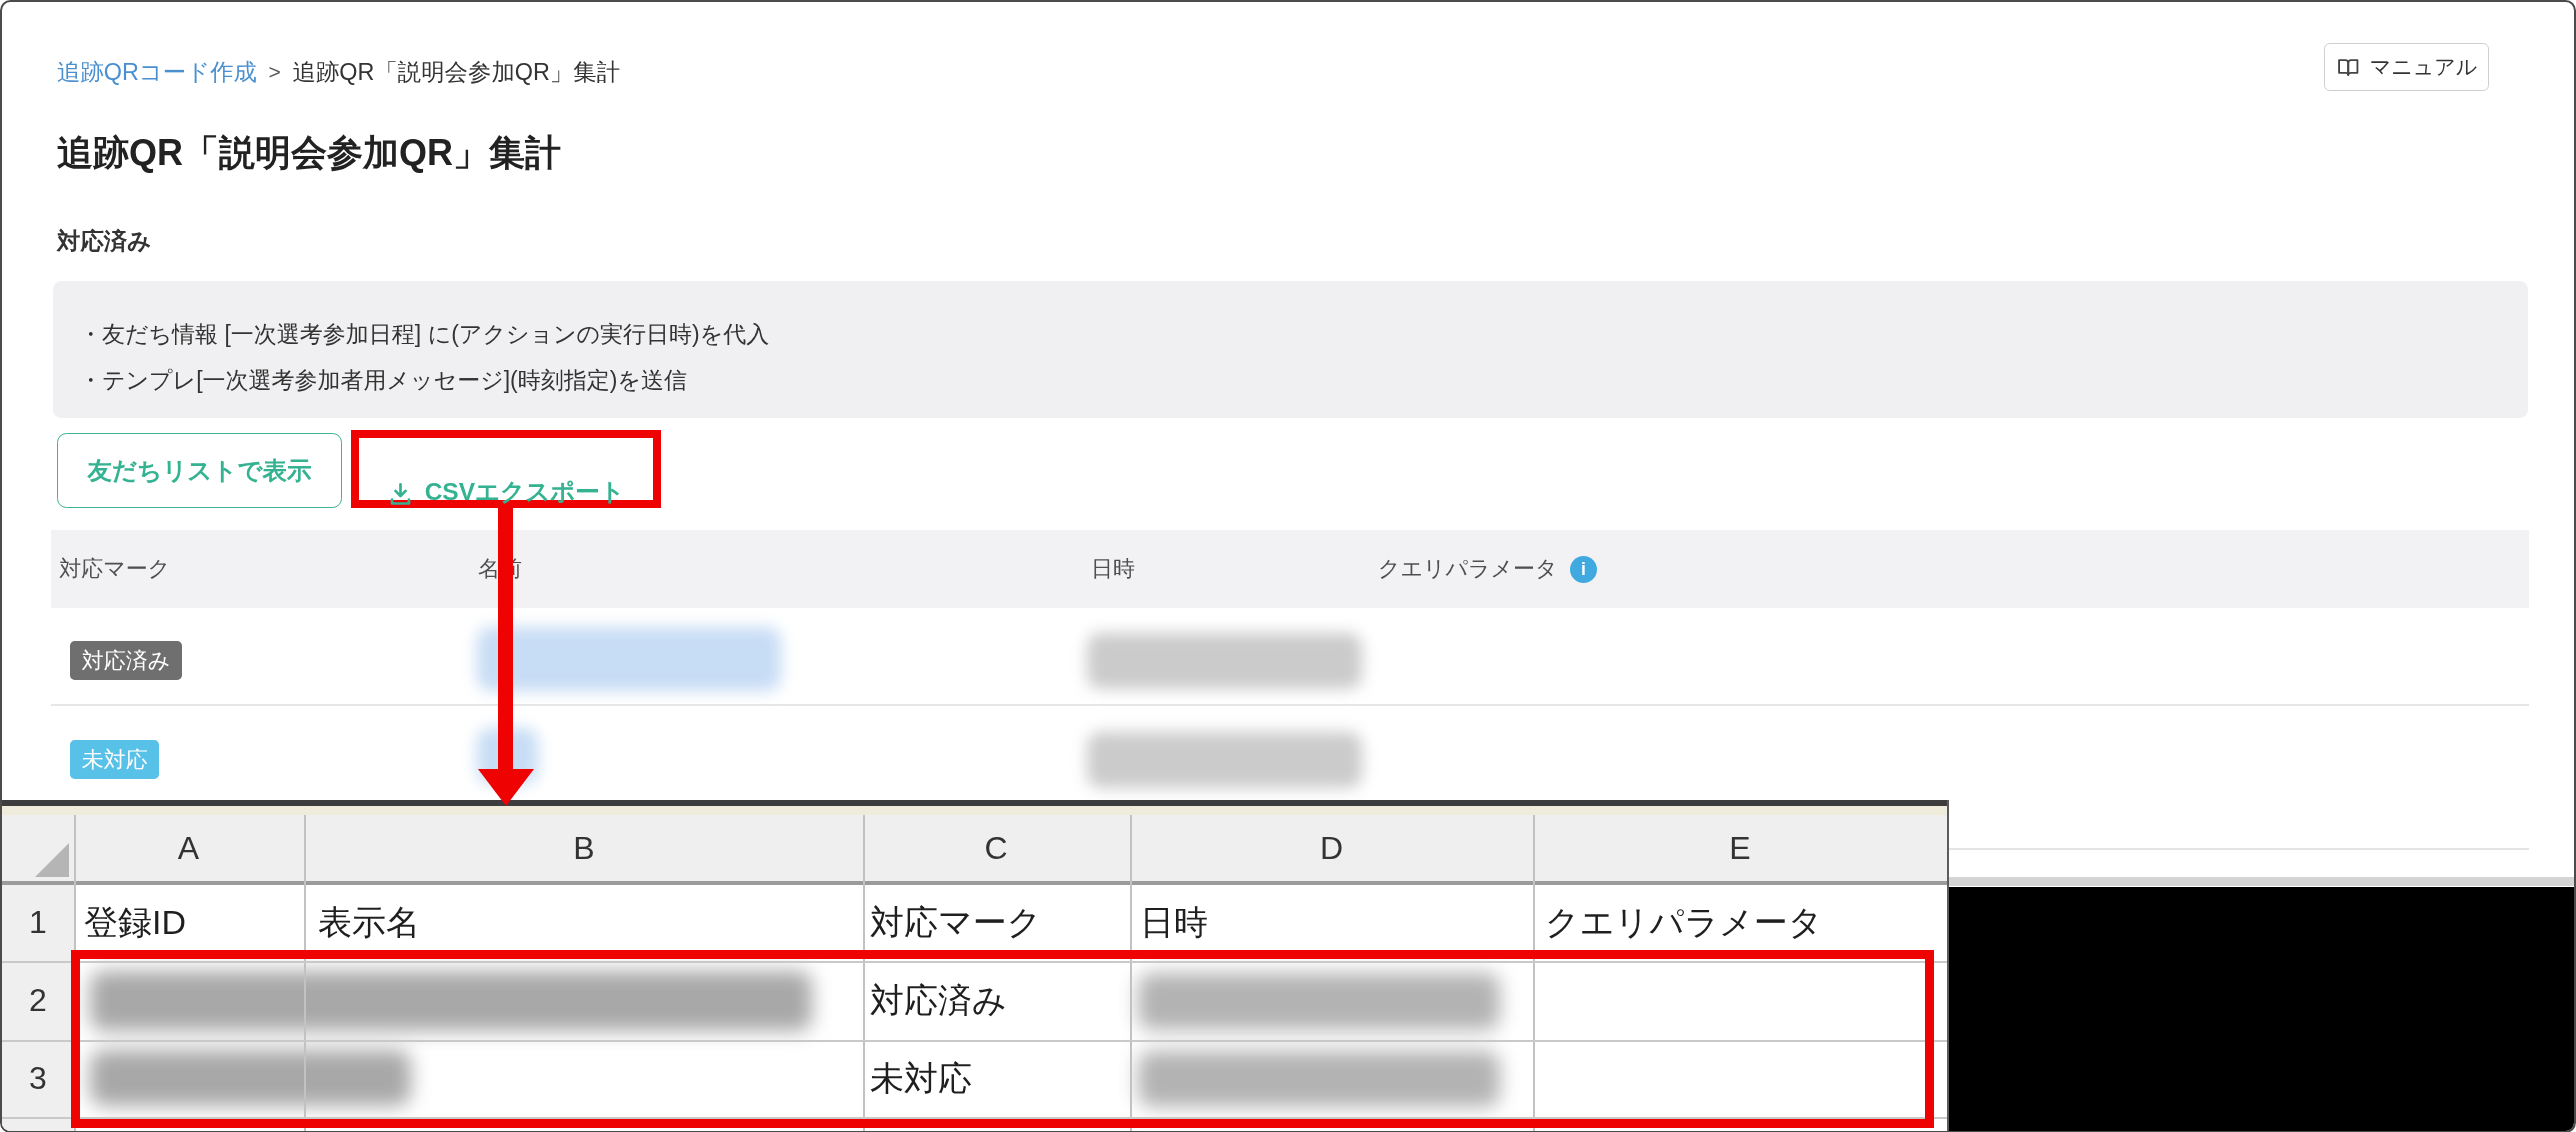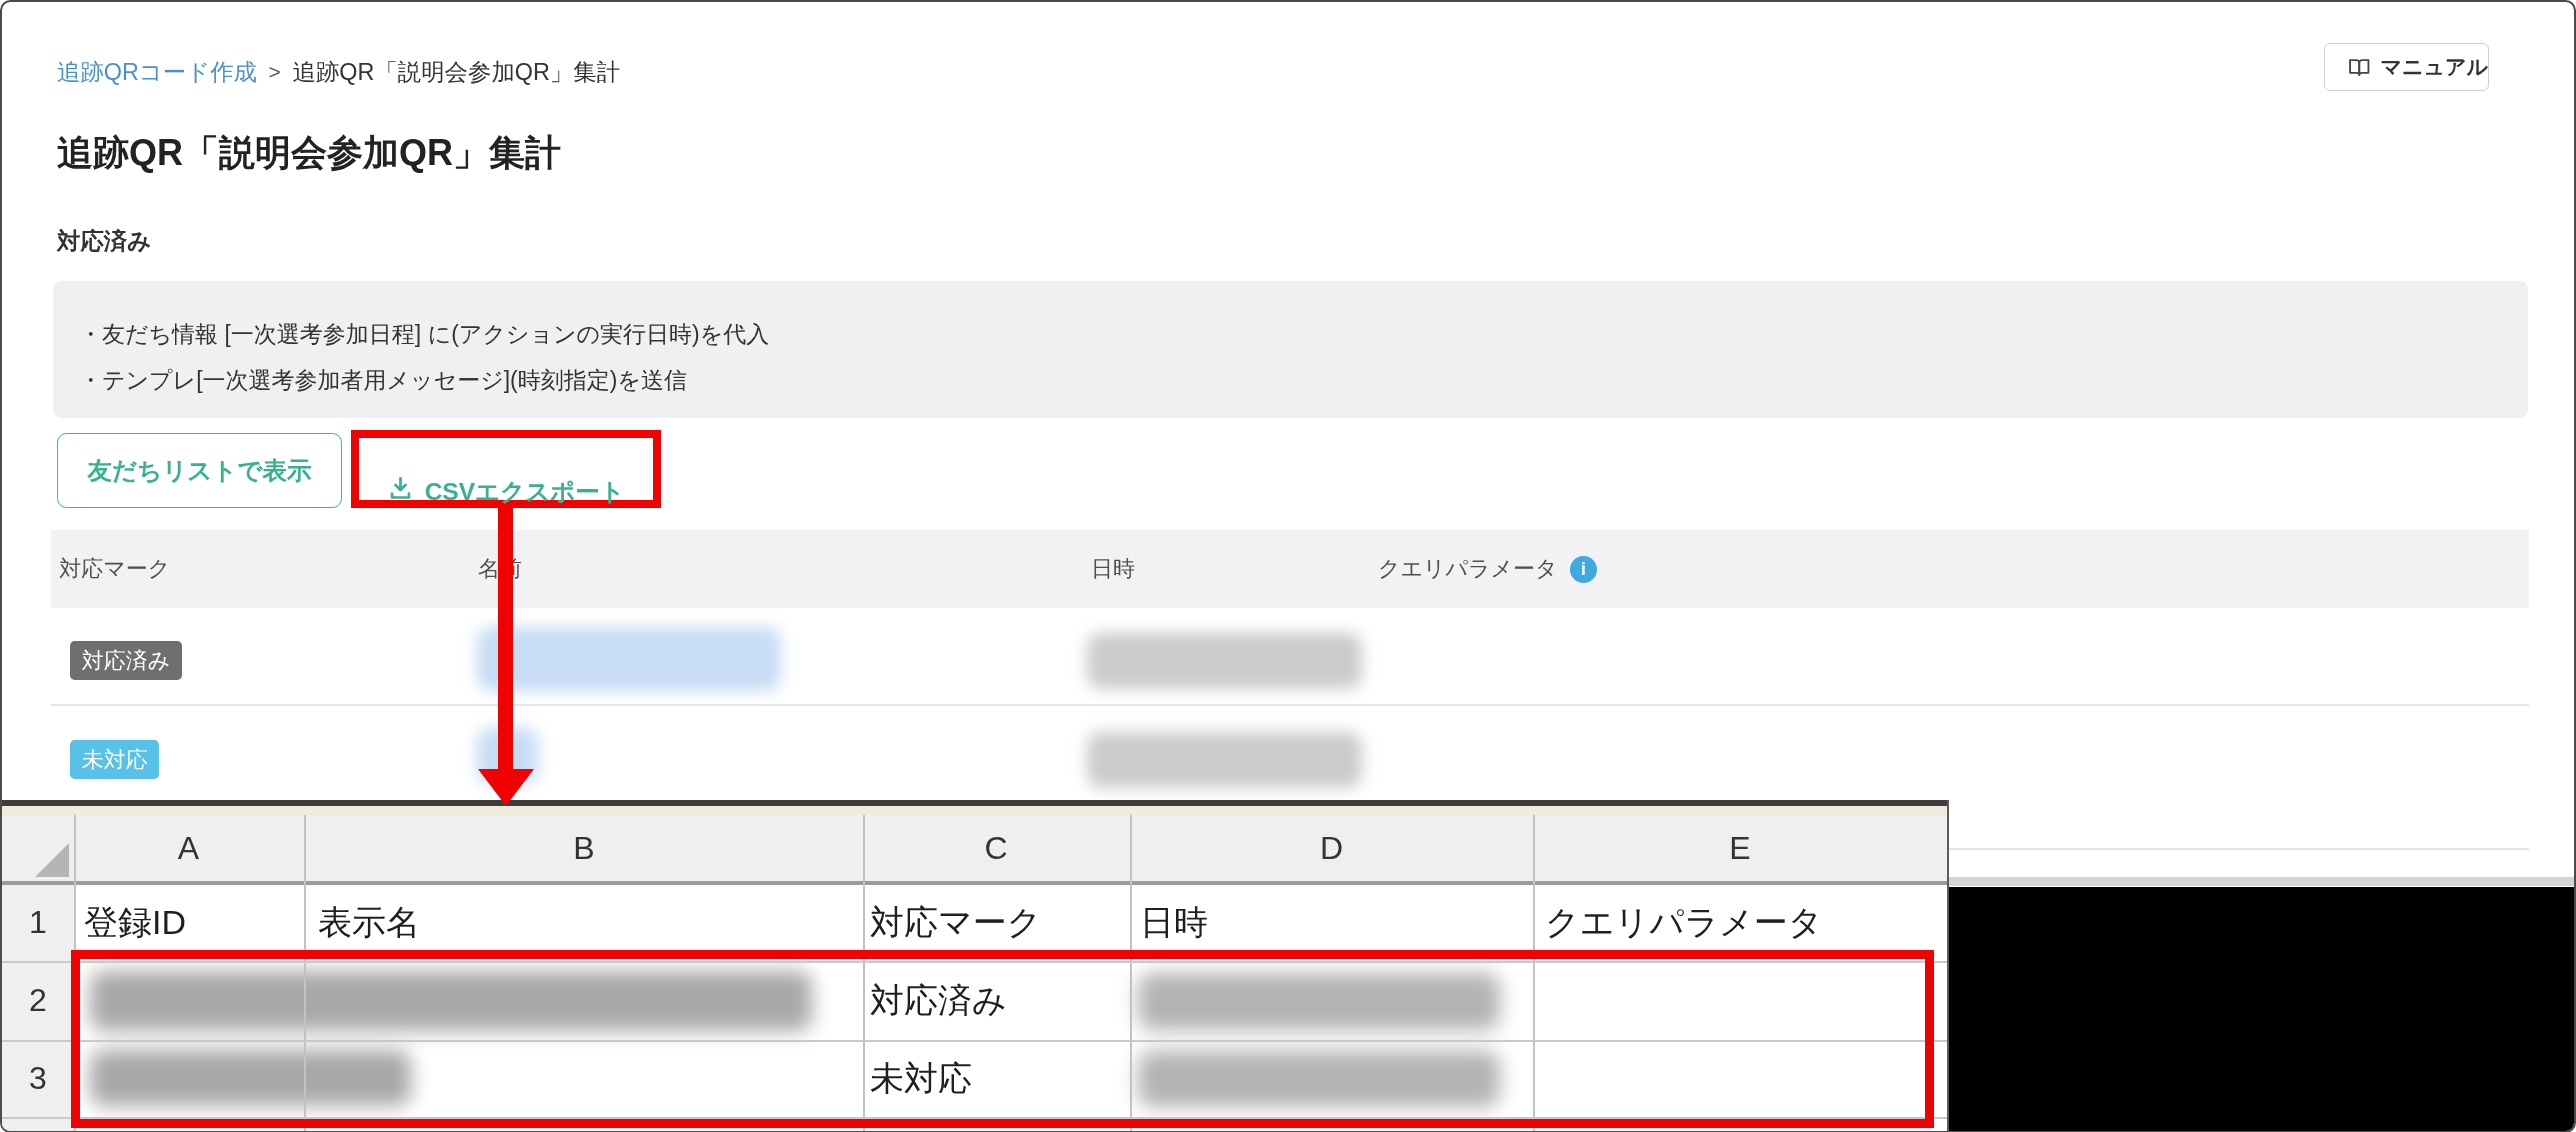--- a/index.html
+++ b/index.html
@@ -8,34 +8,34 @@
     position:relative;width:2576px;height:1133px;background:#fff;
     border:2.3px solid #4b4b4b;border-radius:10.5px;overflow:hidden;
   }
   .abs{position:absolute;}
   
   .breadcrumb{left:55px;top:54px;font-size:23.4px;color:#333;display:flex;align-items:center;gap:11.7px;}
   .crumb-link{color:#4a90d0;cursor:pointer;}
   .crumb-sep{color:#555;font-size:21px;}
   
   .manual-btn{left:2322px;top:41px;width:165px;height:48px;background:#fff;border:1.8px solid #cfcfcf;
-    border-radius:5.8px;display:flex;align-items:center;justify-content:flex-end;gap:9.4px;
-    font-size:21px;font-weight:700;color:#333;cursor:pointer;}
+    border-radius:5.8px;display:flex;align-items:center;justify-content:center;gap:9.4px;
+    font-size:21px;font-weight:400;color:#333;cursor:pointer;}
   .page-title{left:55px;top:127px;font-size:36px;font-weight:700;color:#222;}
   .action-heading{left:55px;top:223px;font-size:23.4px;font-weight:700;color:#333;}
   .action-panel{left:51px;top:279px;width:2475px;height:137px;background:#f0f0f2;border-radius:8.2px;
     padding:30px 8px 0 26px;}
   .action-line{font-size:23px;color:#333;line-height:46px;}
   
   .friend-btn{left:55px;top:431px;width:285px;height:75px;background:#fff;border:1.8px solid #3cb493;
     border-radius:9.4px;display:flex;align-items:center;justify-content:center;
     font-size:24.5px;font-weight:700;color:#35b291;cursor:pointer;}
   .csv-box{left:349px;top:428px;width:310px;height:78px;border:8.2px solid #ee0202;background:#fff;
     z-index:40;display:flex;align-items:center;justify-content:center;}
-  .csv-btn{display:flex;align-items:flex-start;gap:10.5px;font-size:24.5px;font-weight:700;color:#35b291;cursor:pointer;margin-top:44px;}
+  .csv-btn{display:flex;align-items:flex-end;gap:10.5px;font-size:24.5px;font-weight:700;color:#35b291;cursor:pointer;margin-top:44px;}
   
   .arrow-line{left:496px;top:504px;width:15px;height:264px;background:#ee0202;z-index:45;}
   .arrow-head{left:476px;top:767px;width:0;height:0;border-left:28px solid transparent;
     border-right:28px solid transparent;border-top:37px solid #ee0202;z-index:45;}
   
   .thead{left:49px;top:528px;width:2478px;height:78px;background:#f2f2f4;}
   .thead .hlabel{position:absolute;top:0;height:78px;display:flex;align-items:center;
     font-size:22px;color:#4f4f4f;}
   .info-icon{position:absolute;top:26px;width:27px;height:27px;border-radius:50%;background:#3fa9e0;
     color:#fff;font-size:17.5px;font-weight:700;display:flex;align-items:center;justify-content:center;cursor:pointer;}

